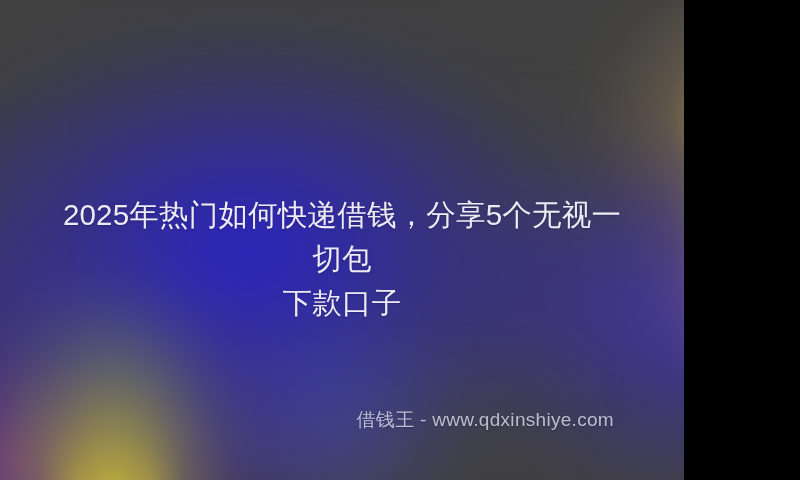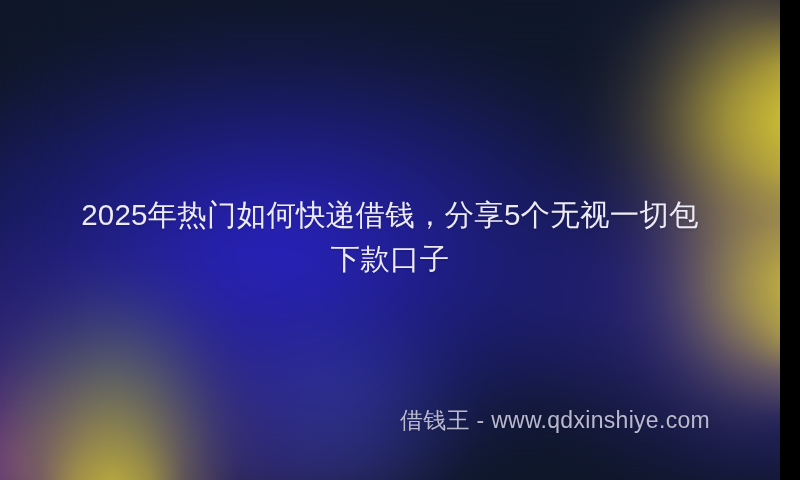--- a/index.html
+++ b/index.html
@@ -3,24 +3,24 @@
 <meta charset="utf-8">
 <style>
   html, body {
     margin: 0;
     padding: 0;
     background: #000;
   }
 
   #banner {
     position: relative;
-    width: 780px;
+    width: 684px;
     height: 480px;
     overflow: hidden;
-    background: #0f172a;
+    background: #404040;
     font-family: "Liberation Sans", "DejaVu Sans", sans-serif;
   }
 
   
   .bg-layer {
     position: absolute;
     inset: 0;
     overflow: hidden;
   }
 
@@ -118,21 +118,21 @@
     font-weight: 400;
     white-space: pre-line;
     text-shadow: 0 1px 2px rgba(20,10,70,0.30);
   }
 
   .watermark {
     position: absolute;
     right: 70px;
     top: 408px;
     color: #c6c6d6;
-    font-size: 23px;
+    font-size: 19px;
     line-height: 24px;
     letter-spacing: 0.3px;
     font-weight: 400;
     opacity: 0.93;
     text-shadow: 0 1px 2px rgba(20,10,70,0.25);
   }
 </style>
 </head>
 <body>
 

